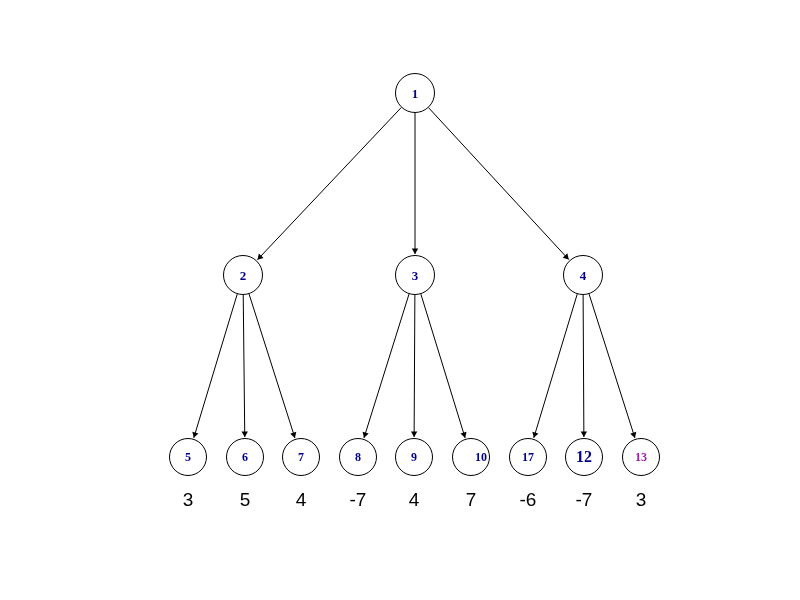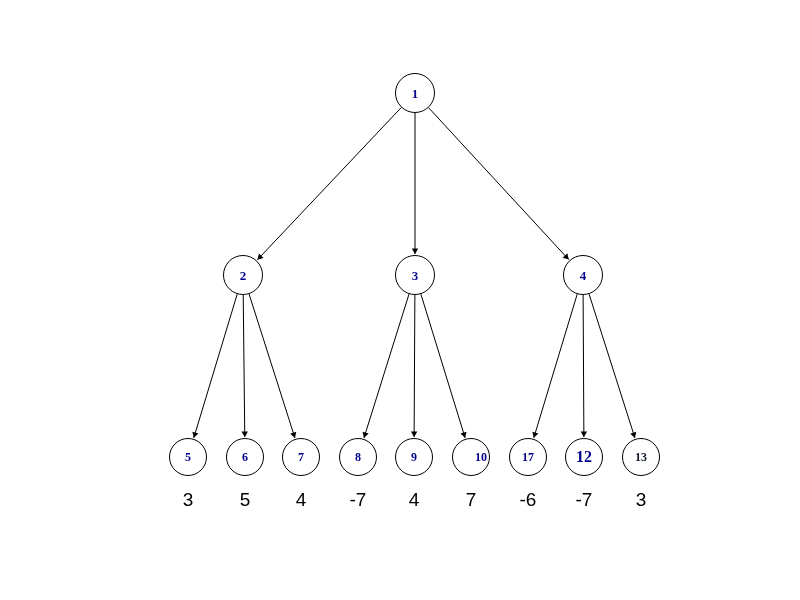--- a/index.html
+++ b/index.html
@@ -134,21 +134,21 @@
       <div class="node" style="left: 452px; top: 438px; width: 38px; height: 38px; background: transparent; border-color: rgb(0, 0, 0);">
         <span class="node-label" style="color: rgb(0, 0, 139); font-size: 12px; margin-left: 20px;">10</span>
       </div>
       <div class="node" style="left: 509px; top: 438px; width: 38px; height: 38px; background: transparent; border-color: rgb(0, 0, 0);">
         <span class="node-label" style="color: rgb(0, 0, 139); font-size: 12px;">17</span>
       </div>
       <div class="node" style="left: 565px; top: 438px; width: 38px; height: 38px; background: transparent; border-color: rgb(0, 0, 0);">
         <span class="node-label" style="color: rgb(0, 0, 139); font-size: 16px;">12</span>
       </div>
       <div class="node" style="left: 622px; top: 438px; width: 38px; height: 38px; background: transparent; border-color: rgb(0, 0, 0);">
-        <span class="node-label" style="color: #0f172a; font-size: 12px;">13</span>
+        <span class="node-label" style="color: #a21caf; font-size: 12px;">13</span>
       </div>
     </div>
   <div id="values-layer">
       <div class="leaf-value" style="left: 158px; top: 490px; width: 60px; font-size: 19px; color: rgb(0, 0, 0);">3</div>
       <div class="leaf-value" style="left: 215px; top: 490px; width: 60px; font-size: 19px; color: rgb(0, 0, 0);">5</div>
       <div class="leaf-value" style="left: 271px; top: 490px; width: 60px; font-size: 19px; color: rgb(0, 0, 0);">4</div>
       <div class="leaf-value" style="left: 328px; top: 490px; width: 60px; font-size: 19px; color: rgb(0, 0, 0);">-7</div>
       <div class="leaf-value" style="left: 384px; top: 490px; width: 60px; font-size: 19px; color: rgb(0, 0, 0);">4</div>
       <div class="leaf-value" style="left: 441px; top: 490px; width: 60px; font-size: 19px; color: rgb(0, 0, 0);">7</div>
       <div class="leaf-value" style="left: 498px; top: 490px; width: 60px; font-size: 19px; color: rgb(0, 0, 0);">-6</div>

